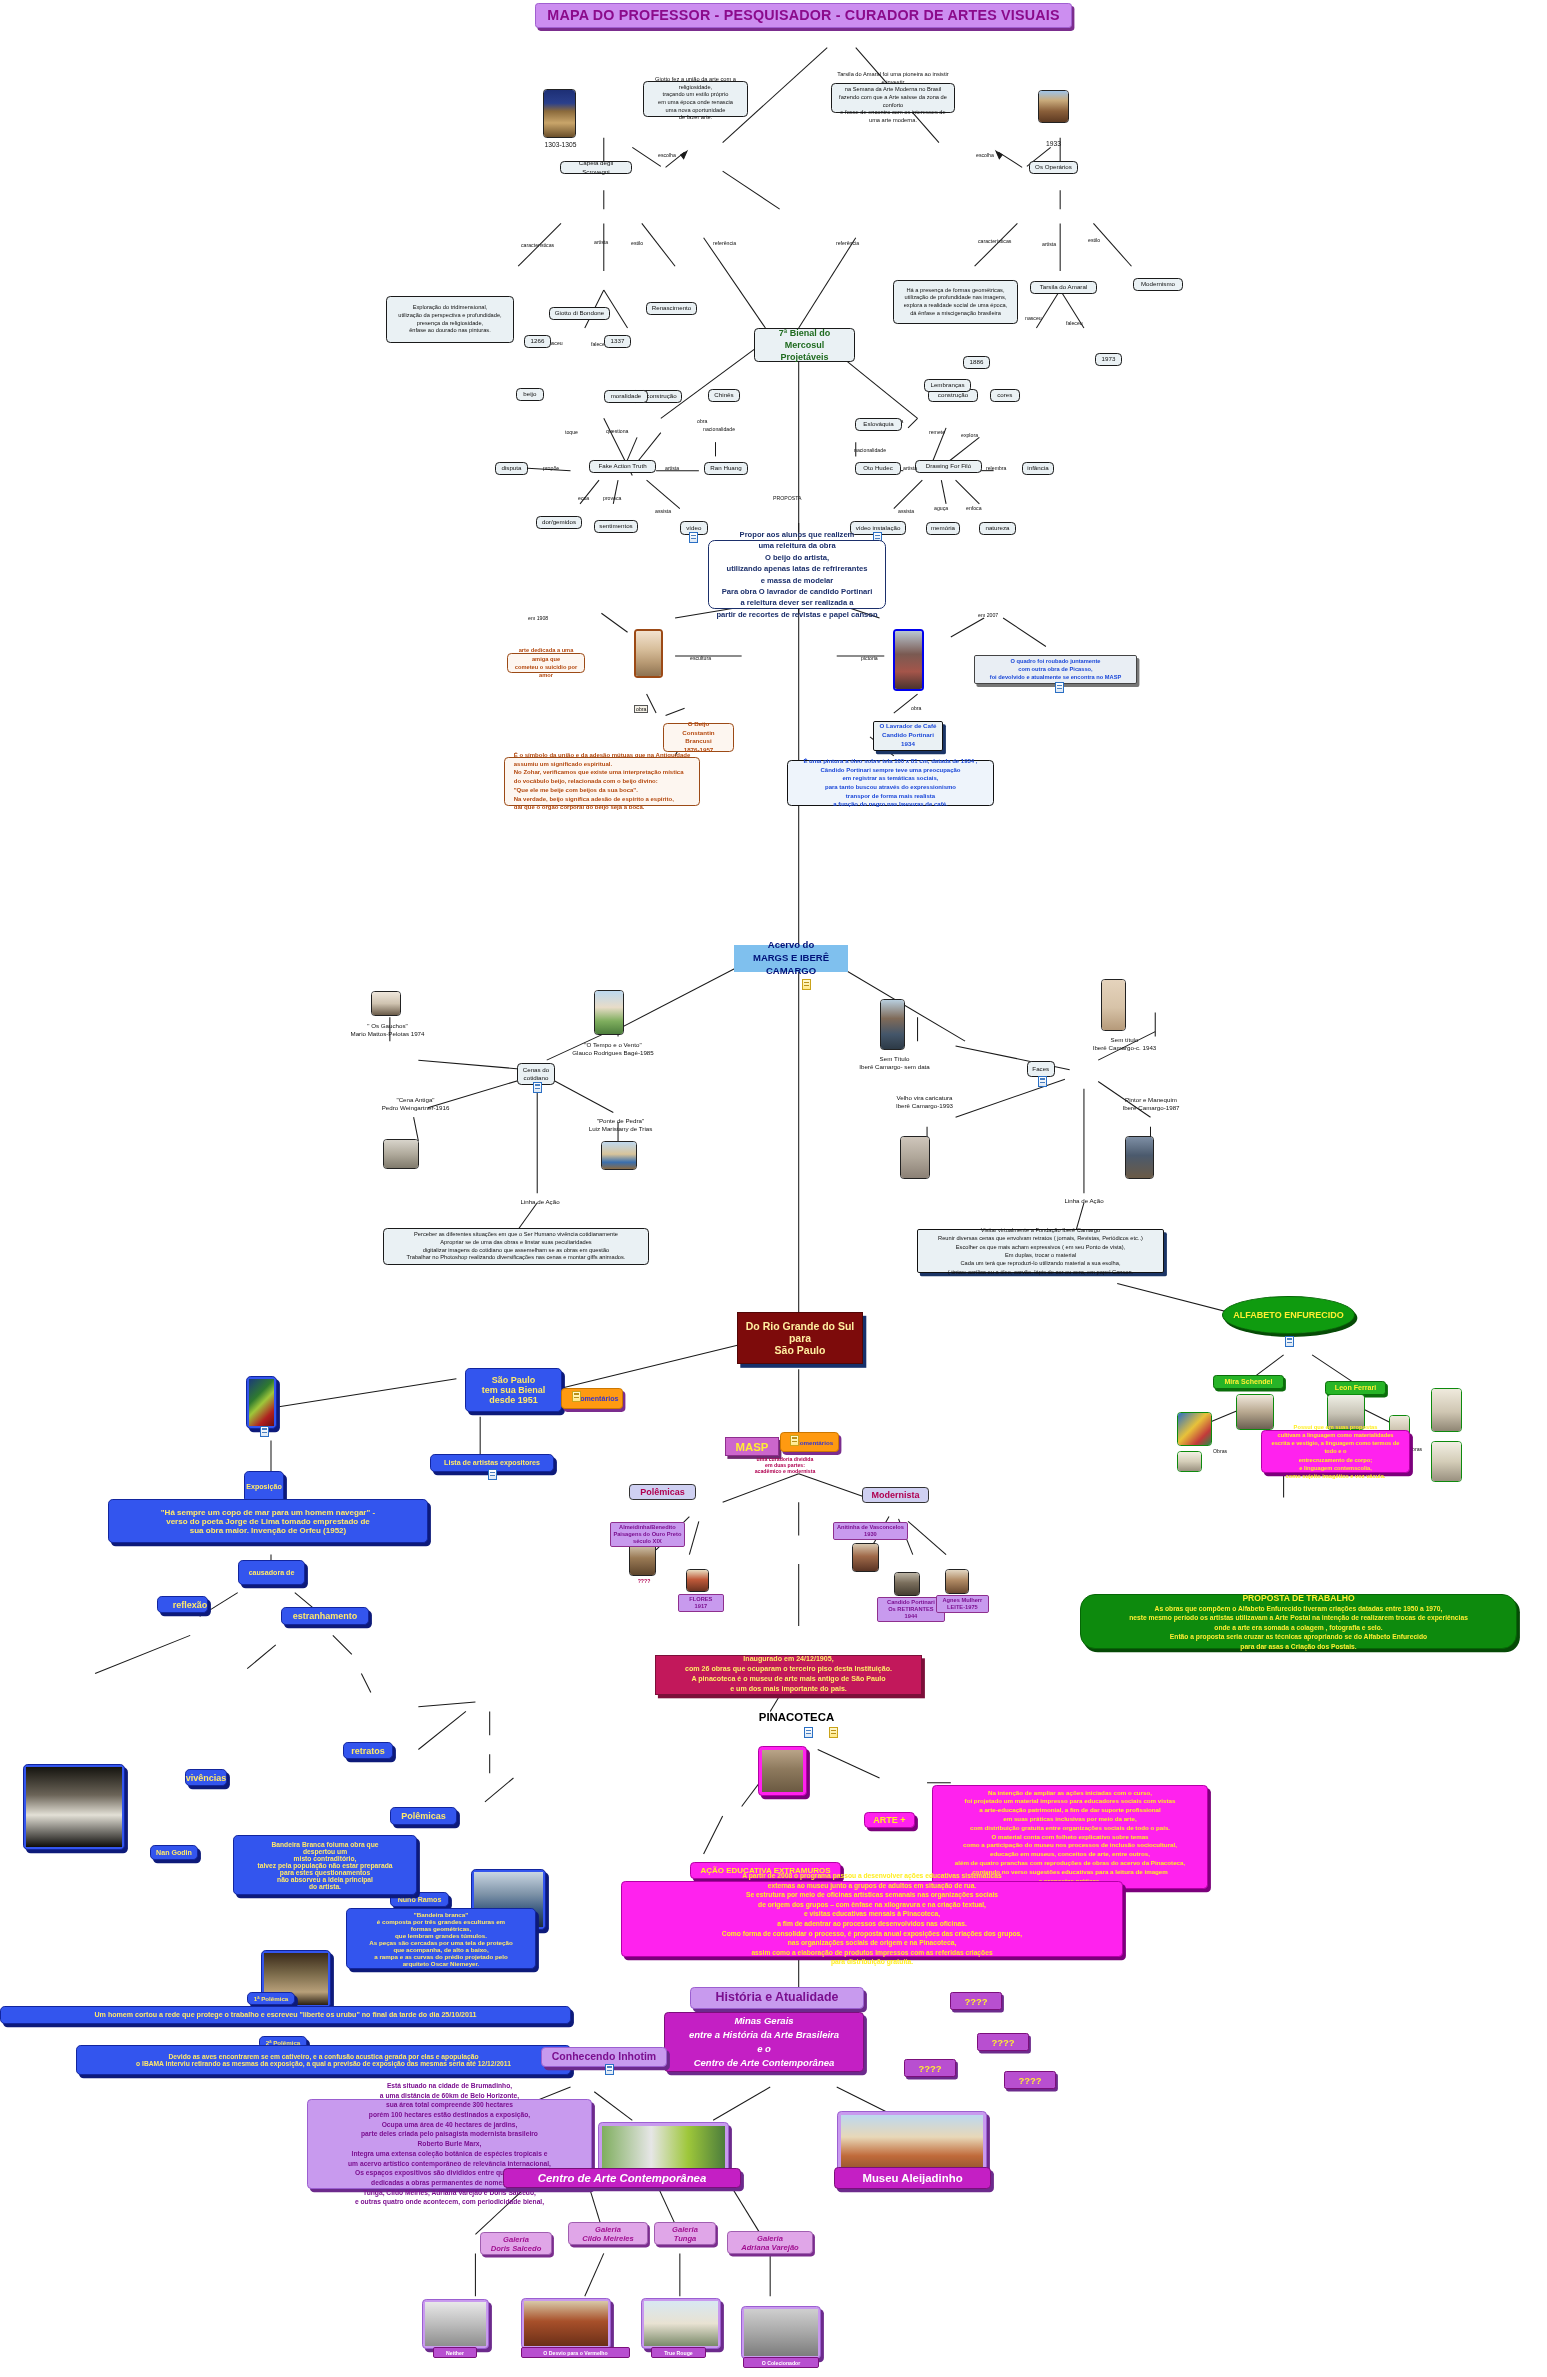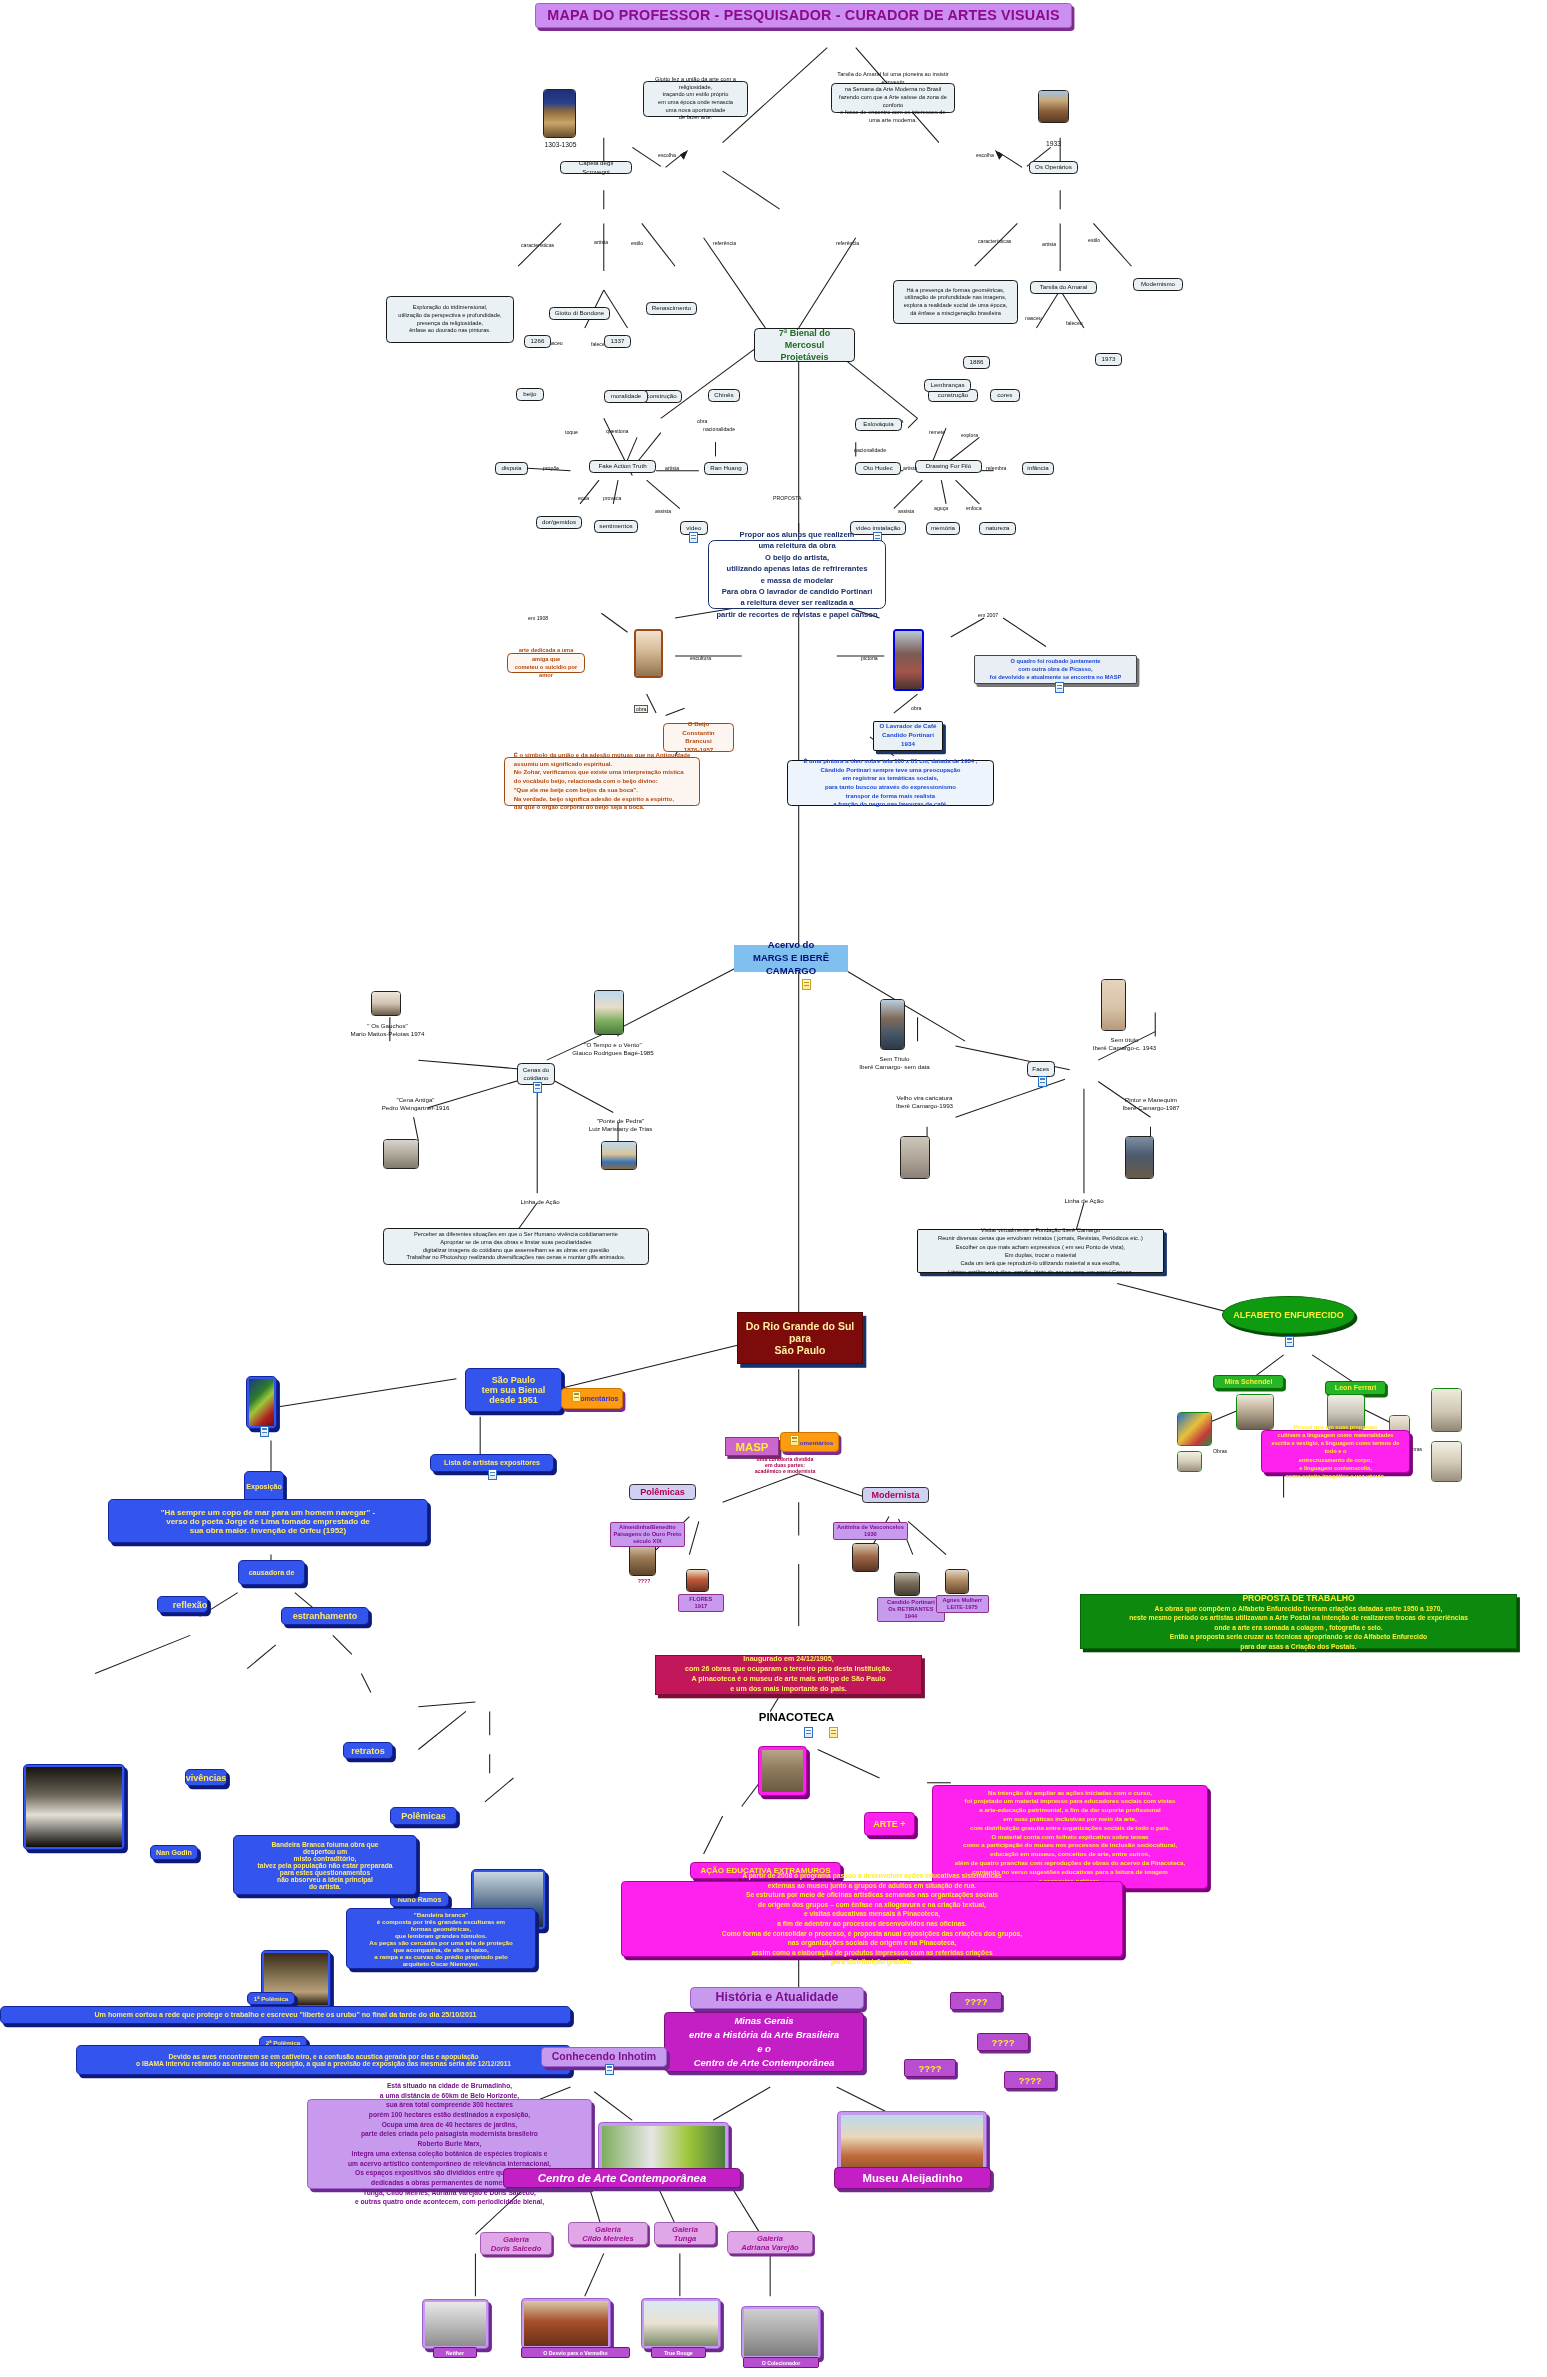--- a/index.html
+++ b/index.html
@@ -26,21 +26,21 @@
   .bluebox.small{font-size:7.1px;}
   .darkred{background:#7d0b0b;border:0.5px solid #520606;color:#ffeea0;font-weight:bold;font-size:10.5px;
     box-shadow:3.3px 3.8px 0 #16306b;padding:4.8px 5.7px;}
   .orangecmt{background:#ff9a11;border:0.5px solid #cc7700;border-radius:3.8px;color:#3535d0;font-weight:bold;
     font-size:7.1px;box-shadow:2.4px 2.9px 0 #7b2d8e;padding:1.9px 2.9px 1.9px 12.4px;}
   .masp{background:#cc66cc;border:0.5px solid #8e2f8e;color:#ffee33;font-weight:bold;font-size:11.4px;
     box-shadow:2.4px 2.9px 0 #6f2a6f;padding:1.4px 4.8px;}
   .acad{background:#cfd0f2;border:0.7px solid #333;border-radius:3.8px;color:#b00050;font-weight:bold;font-size:9px;padding:1.9px 4.8px;}
   .green-ell{background:#0f9b0f;border:1px solid #066606;border-radius:50%/50%;color:#ffee33;font-weight:bold;font-size:9px;
     box-shadow:2.4px 2.9px 0 #064a06;padding:4.8px 7.6px;}
-  .greenbig{background:#0d8a0d;border:1px solid #066606;border-radius:0;color:#ffee33;font-weight:bold;font-size:7.1px;
+  .greenbig{background:#0d8a0d;border:1px solid #066606;border-radius:15px;color:#ffee33;font-weight:bold;font-size:7.1px;
     box-shadow:2.9px 3.3px 0 #064a06;padding:4.3px 5.7px;line-height:1.4;}
   .greenlbl{background:#27b427;border:0.5px solid #0a6d0a;border-radius:3.3px;color:#ffee33;font-weight:bold;font-size:7.1px;
     box-shadow:1.9px 2.4px 0 #0a6d0a;padding:1.4px 3.8px;}
   .magenta{background:#ff22ee;border:0.5px solid #b300a6;border-radius:4.3px;color:#ffee22;font-weight:bold;font-size:7.1px;
     box-shadow:2.9px 3.3px 0 #7b007b;padding:3.8px 5.2px;line-height:1.42;}
   .magenta.ttl{font-size:9px;}
   .crimson{background:#c2185b;border:0.5px solid #7c0f39;color:#ffee66;font-weight:bold;font-size:8px;
     box-shadow:2.9px 3.3px 0 #7c0f39;padding:3.8px 5.7px;line-height:1.4;}
   .lilac{background:#c89aee;border:0.5px solid #9b5fd0;border-radius:4.3px;color:#7b0f8f;font-weight:bold;font-size:8px;
     box-shadow:2.9px 3.3px 0 #6c2a8c;padding:3.8px 5.7px;line-height:1.45;}
@@ -589,21 +589,21 @@
     </div>
 <div class="p-caption purplecap" style="left:936px;top:1595px;width:46px;white-space:pre-line;">Agnes Mulherr
 LEITE-1975</div>
 
 <div class="nd" style="left:742px;top:1709px;width:109px;height:16px;font-weight:bold;font-size:11.4px;color:#000;">PINACOTECA</div>
 <div class="noteicon" style="left:804px;top:1727px;"></div>
 <div class="noteicon yel" style="left:829px;top:1727px;"></div>
 <div class="nd magenta" style="left:758px;top:1746px;width:49px;height:50px;padding:2.9px;">
   <span class="ph p-pinac"></span>
     </div>
-<div class="nd magenta ttl" style="left:864px;top:1812px;width:51px;height:24px;">ARTE  +</div>
+<div class="nd magenta ttl" style="left:864px;top:1812px;width:51px;height:16px;">ARTE  +</div>
 <div class="nd magenta" style="left:690px;top:1862px;width:151px;height:17px;font-size:8px;">AÇÃO EDUCATIVA EXTRAMUROS</div>
 <div class="nd magenta" style="left:932px;top:1785px;width:276px;height:104px;white-space:pre-line;text-align:center;font-size:6.2px;">Na intenção de ampliar as ações iniciadas com o curso,
 foi projetado um material impresso para educadores sociais com vistas
 a arte-educação  patrimonial,  a fim de dar suporte profissional
 em suas práticas inclusivas por meio da arte,
 com distribuição gratuita entre organizações sociais de todo o país.
 O material conta com folheto explicativo sobre temas
 como a participação do museu nos processos de inclusão sociocultural,
 educação em museus, conceitos de arte, entre outros,
 além de quatro pranchas com reproduções de obras do acervo da Pinacoteca,

